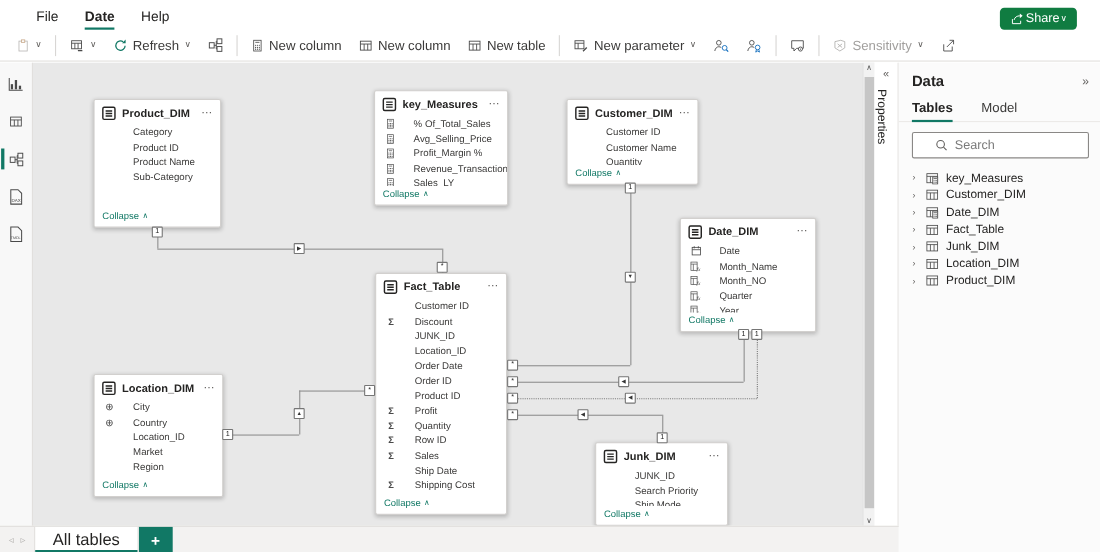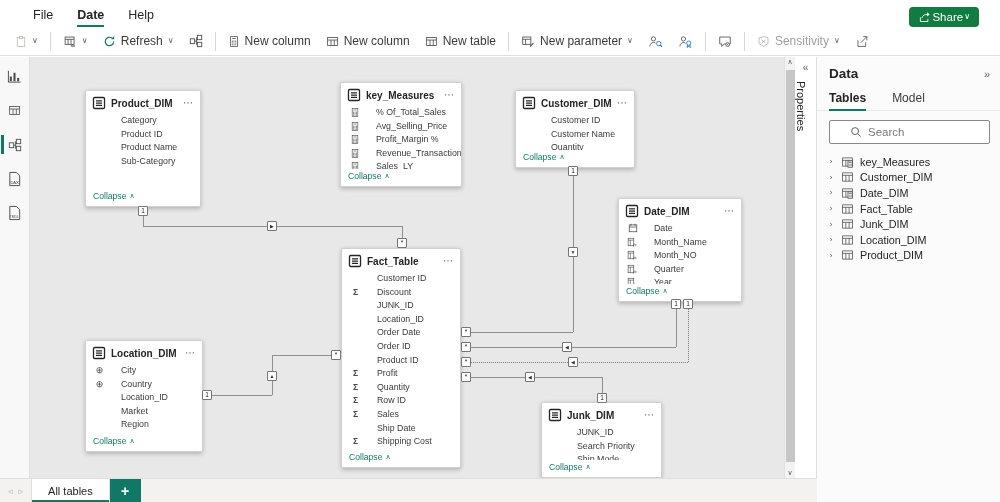--- a/index.html
+++ b/index.html
@@ -79,21 +79,21 @@
   .tree{padding:4px 0 0 10px}
   .tree-row{display:flex;align-items:center;gap:6px;height:15.6px;font-size:10.8px;color:var(--ink)}
   .tree-chev{color:#605e5c;font-size:8px;width:8px;text-align:center}
   .tree-icon{display:flex;align-items:center}
 
   
   .statusbar{position:absolute;left:0;bottom:0;width:817px;height:24px;background:#f3f2f1;border-top:1px solid var(--bord);
              display:flex;align-items:stretch}
   .nav-arrows{display:flex;align-items:center;gap:6px;padding:0 8px;color:#b8b6b4;font-size:9px}
   .page-tab{background:#fff;border-right:1px solid var(--bord);border-left:1px solid var(--bord);
-            display:flex;align-items:center;padding:0 16px;font-size:11px;color:var(--ink);position:relative}
+            display:flex;align-items:center;padding:0 16px;font-size:15px;color:var(--ink);position:relative}
   .page-tab::after{content:"";position:absolute;left:0;right:0;bottom:0;height:2.5px;background:var(--accent)}
   .add-tab{width:31px;background:var(--accent);color:#fff;display:flex;align-items:center;justify-content:center;font-size:14px;font-weight:bold}
 </style>
 </head>
 <body>
 
 <div class="app">
 
   <div class="menubar">
     <span class="menu-item">File</span>

